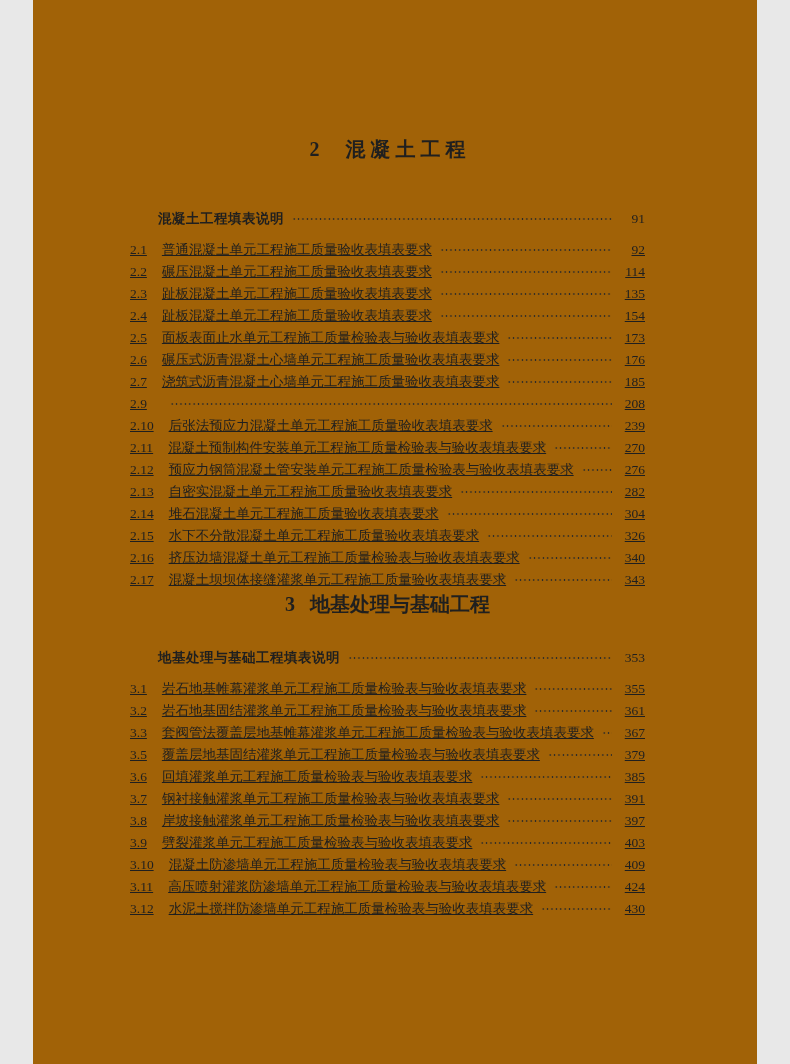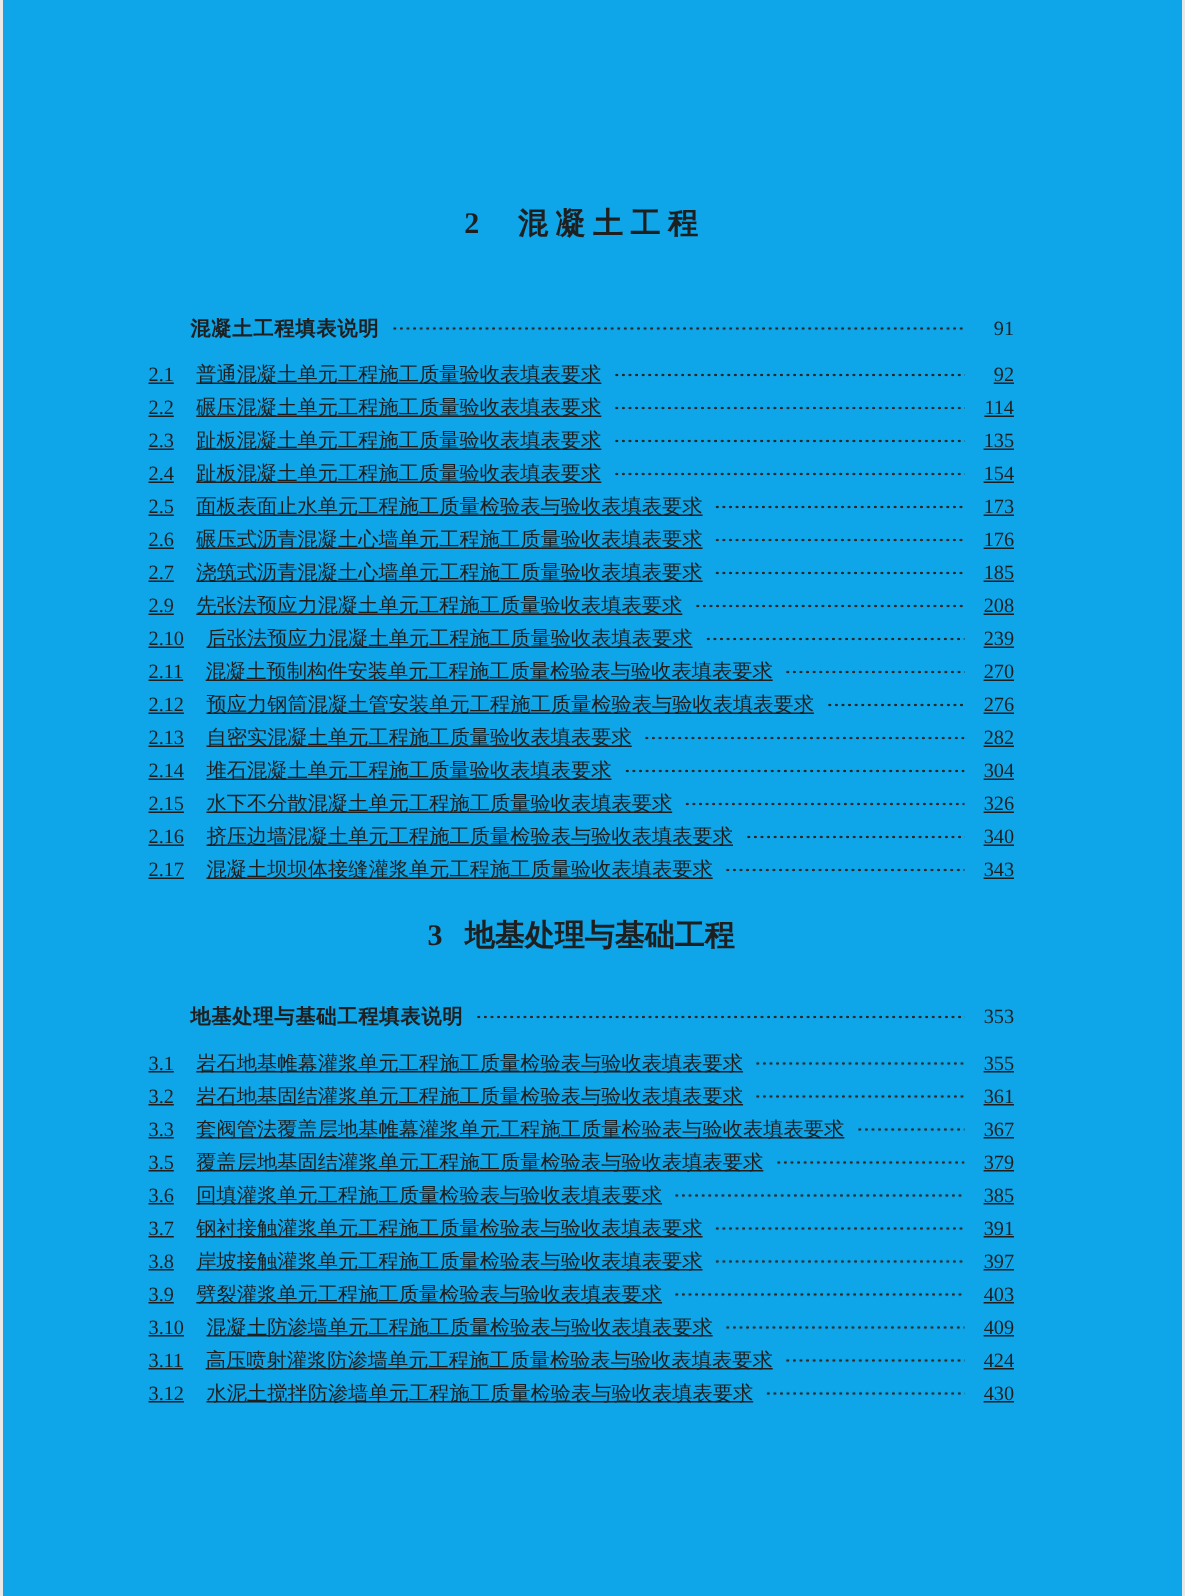--- a/index.html
+++ b/index.html
@@ -1,39 +1,39 @@
 <!DOCTYPE html>
 <html><head>
 <meta charset="utf-8">
 <style>
   html,body{margin:0;padding:0;background:#e8e8e8;}
   .page{
     position:relative;
-    width:786px;height:1064px;
-    background:#0ea5e9;
+    width:724px;height:1064px;
+    background:#a16207;
     overflow:hidden;
     font-family:"Liberation Serif","DejaVu Serif",serif;
     color:#1f1f1f;
     margin:0 auto;
     box-sizing:border-box;
   }
   .content{
     box-sizing:border-box;
     padding:136px 112px 0 97px;
   }
   .sec-title{
     text-align:center;
     font-size:20px;
     line-height:26px;
     font-weight:bold;
     margin:0 0 46px 0;
     white-space:pre;
   }
   .sec-title .sec-num{margin-right:26px;}
-  .sec--3 .sec-title{margin-top:20px;margin-bottom:30px;}
+  .sec--3 .sec-title{margin-bottom:30px;}
   .sec--3 .sec-title .sec-num{margin-right:15px;}
   .toc-row{
     display:flex;
     align-items:baseline;
     height:22px;
     font-size:13.5px;
     line-height:22px;
     white-space:nowrap;
   }
   .toc-row .num{margin-right:15px;}
@@ -124,21 +124,20 @@
           <div class="toc-row">
             <span class="num">2.7</span>
             <span class="title">浇筑式沥青混凝土心墙单元工程施工质量验收表填表要求</span>
             <span class="leader"></span>
             <span class="pagenum">185</span>
           </div>
 
 
           <div class="toc-row">
             <span class="num">2.9</span>
-            <span class="title">先张法预应力混凝土单元工程施工质量验收表填表要求</span>
             <span class="leader"></span>
             <span class="pagenum">208</span>
           </div>
 
           <div class="toc-row">
             <span class="num">2.10</span>
             <span class="title">后张法预应力混凝土单元工程施工质量验收表填表要求</span>
             <span class="leader"></span>
             <span class="pagenum">239</span>
           </div>

